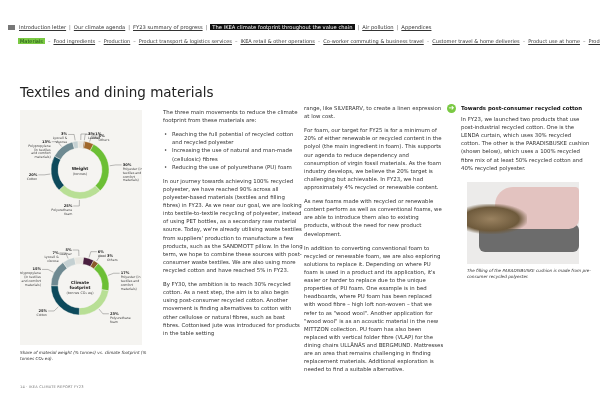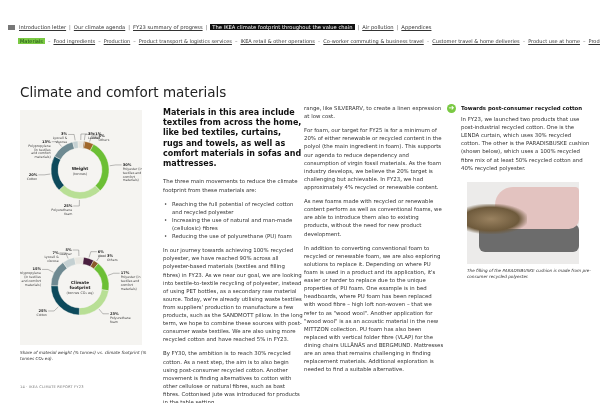--- a/index.html
+++ b/index.html
@@ -51,21 +51,21 @@
 
 <div class="topnav">
   <span class="menu-icon"></span>
   <span id="primary-links"><span class="lnk">Introduction letter</span><span class="sep">|</span><span class="lnk">Our climate agenda</span><span class="sep">|</span><span class="lnk">FY23 summary of progress</span><span class="sep">|</span><span class="lnk active">The IKEA climate footprint throughout the value chain</span><span class="sep">|</span><span class="lnk">Air pollution</span><span class="sep">|</span><span class="lnk">Appendices</span></span>
 </div>
 
 <div class="subnav">
   <span id="secondary-links"><span class="lnk active">Materials</span><span class="dash">–</span><span class="lnk">Food ingredients</span><span class="dash">–</span><span class="lnk">Production</span><span class="dash">–</span><span class="lnk">Product transport &amp; logistics services</span><span class="dash">–</span><span class="lnk">IKEA retail &amp; other operations</span><span class="dash">–</span><span class="lnk">Co-worker commuting &amp; business travel</span><span class="dash">–</span><span class="lnk">Customer travel &amp; home deliveries</span><span class="dash">–</span><span class="lnk">Product use at home</span><span class="dash">–</span><span class="lnk">Product end-of-life</span></span>
 </div>
 
-<h1 class="page-title">Climate and comfort materials</h1>
+<h1 class="page-title">Textiles and dining materials</h1>
 
 <div class="chart-panel">
   <div class="chart" style="top:2px">
     <svg id="chart0" viewBox="0 0 122 112">
         <path d="M63.47165401137867,29.208549560237877 A29,29 0 0 1 64.91675493232285,29.419840431945122 L63.72995201762423,36.31849963802733 A22,22 0 0 0 62.63366856035623,36.15821001121495 Z" fill="#8a5a2b" stroke="#f5f4f1" stroke-width="0.4"></path>
         <polyline points="64.34020839552227,28.315617050653756 65.20825007462672,22.378740460784506 71.20825007462672,22.378740460784506" fill="none" stroke="#444" stroke-width="0.35"></polyline>
         <text x="72.20825007462672" y="23.378740460784506" font-size="3.6" font-weight="bold" fill="#222" text-anchor="start" font-family="DejaVu Sans, sans-serif">&lt;1%</text>
         <text x="72.20825007462672" y="27.378740460784506" font-size="3.2" fill="#444" text-anchor="start" font-family="DejaVu Sans, sans-serif">Wool</text>
         <path d="M64.91675493232285,29.419840431945122 A29,29 0 0 1 73.52402036164676,32.346523174084886 L70.25960165366305,38.5387417182713 A22,22 0 0 0 63.72995201762423,36.31849963802733 Z" fill="#a0672a" stroke="#f5f4f1" stroke-width="0.4"></path>
         <polyline points="69.6577105466895,29.59703137000707 71.5892526560274,23.916437644008482 77.5892526560274,23.916437644008482" fill="none" stroke="#444" stroke-width="0.35"></polyline>
@@ -151,21 +151,20 @@
         <text x="51.72139097340873" y="27.022713290784154" font-size="3.2" fill="#444" text-anchor="end" font-family="DejaVu Sans, sans-serif">Leather</text>
         <text x="60" y="55.5" font-size="4.2" font-weight="bold" fill="#222" text-anchor="middle" font-family="DejaVu Sans, sans-serif">Climate</text>
         <text x="60" y="60.5" font-size="4.2" font-weight="bold" fill="#222" text-anchor="middle" font-family="DejaVu Sans, sans-serif">footprint</text>
         <text x="60" y="65.5" font-size="3.4" fill="#444" text-anchor="middle" font-family="DejaVu Sans, sans-serif">(tonnes CO₂ eq)</text>
       </svg>
   </div>
 </div>
 <div class="chart-caption">Share of material weight (% tonnes) vs. climate footprint (% tonnes CO₂ eq).</div>
 
 <div class="col col1">
-  <div class="lead">Materials in this area include textiles from across the home, like bed textiles, curtains, rugs and towels, as well as comfort materials in sofas and mattresses.</div>
   <p>The three main movements to reduce the climate footprint from these materials are:</p>
   <ul>
     <li>Reaching the full potential of recycled cotton and recycled polyester</li>
     <li>Increasing the use of natural and man-made (cellulosic) fibres</li>
     <li>Reducing the use of polyurethane (PU) foam</li>
   </ul>
   <p>In our journey towards achieving 100% recycled polyester, we have reached 90% across all polyester-based materials (textiles and filling fibres) in FY23. As we near our goal, we are looking into textile-to-textile recycling of polyester, instead of using PET bottles, as a secondary raw material source. Today, we're already utilising waste textiles from suppliers' production to manufacture a few products, such as the SANDMOTT pillow. In the long term, we hope to combine these sources with post-consumer waste textiles. We are also using more recycled cotton and have reached 5% in FY23.</p>
   <p>By FY30, the ambition is to reach 30% recycled cotton. As a next step, the aim is to also begin using post-consumer recycled cotton. Another movement is finding alternatives to cotton with other cellulose or natural fibres, such as bast fibres. Cottonised jute was introduced for products in the table setting</p>
 </div>
 

